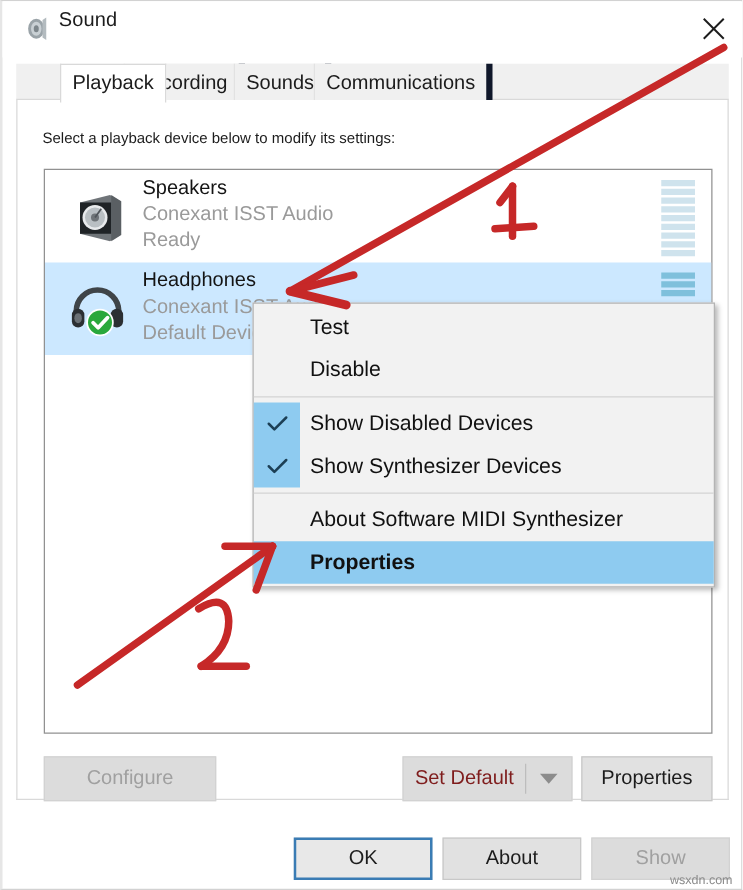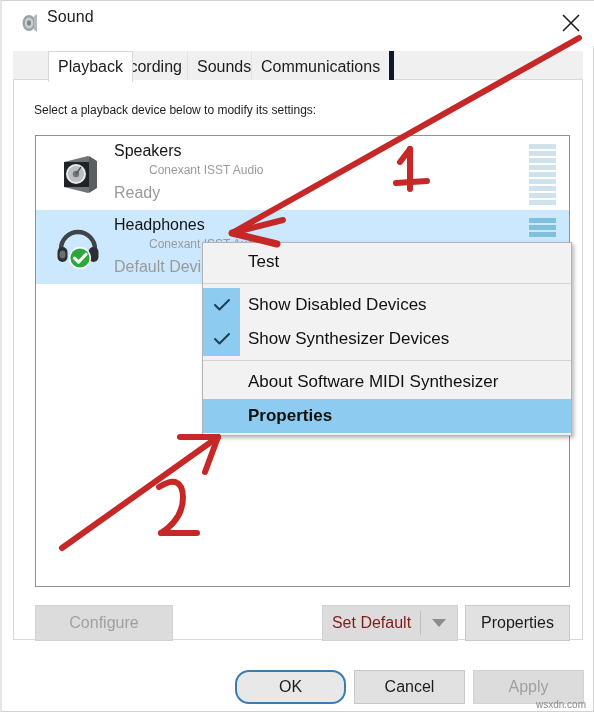--- a/index.html
+++ b/index.html
@@ -133,23 +133,22 @@
   }
   .dev-name {
     position: absolute;
     left: 78px; top: 6px;
     font-size: 16px;
     color: #141414;
   }
   .dev-desc {
     position: absolute;
     left: 78px; top: 27px;
-    font-size: 12px;
+    font-size: 16px;
     color: #9a9a9a;
-    margin-left: 35px;
   }
   .dev-state {
     position: absolute;
     left: 78px; top: 48px;
     font-size: 16px;
     color: #9a9a9a;
   }
 
   .vu {
     position: absolute;
@@ -356,20 +355,24 @@
       </div>
 
       <div class="btn" style="left:451px; top:525px; width:105px; height:36px;">Properties</div>
     </div>
 
     <div class="ctxmenu">
       <div class="ctx-item">
         <div class="chk-cell"></div>
         <div class="lbl">Test</div>
       </div>
+      <div class="ctx-item">
+        <div class="chk-cell"></div>
+        <div class="lbl">Disable</div>
+      </div>
 
       <div class="ctx-sep"></div>
 
       <div class="ctx-item checked">
         <div class="chk-cell">
           <svg width="18" height="14" viewBox="0 0 18 14">
             <path d="M2 7 L6.5 11.5 L16 2" fill="none" stroke="#1c3f55" stroke-width="2" stroke-linecap="round" stroke-linejoin="round"></path>
           </svg>
         </div>
         <div class="lbl">Show Disabled Devices</div>
@@ -388,23 +391,23 @@
       <div class="ctx-item">
         <div class="chk-cell"></div>
         <div class="lbl">About Software MIDI Synthesizer</div>
       </div>
       <div class="ctx-item hl">
         <div class="chk-cell"></div>
         <div class="lbl">Properties</div>
       </div>
     </div>
 
-    <div class="btn default" style="left:233px; top:669px; width:111px; height:34px;border-radius:14px;">OK</div>
-    <div class="btn" style="left:352px; top:669px; width:111px; height:34px;">Cancel</div>
-    <div class="btn disabled" style="left:471px; top:669px; width:111px; height:34px;">Apply</div>
+    <div class="btn default" style="left:233px; top:669px; width:111px; height:34px;">OK</div>
+    <div class="btn" style="left:352px; top:669px; width:111px; height:34px;">About</div>
+    <div class="btn disabled" style="left:471px; top:669px; width:111px; height:34px;">Show</div>
 
   </div>
 
   <svg class="annot" viewBox="0 0 594 712">
 
     <g>
       <path d="M579 38 L232 233" fill="none" stroke="#c62828" stroke-width="6" stroke-linecap="round"></path>
       <path d="M232 233 L283 220" fill="none" stroke="#c62828" stroke-width="6" stroke-linecap="round"></path>
       <path d="M232 233 L277 244" fill="none" stroke="#c62828" stroke-width="7" stroke-linecap="round"></path>
     </g>

